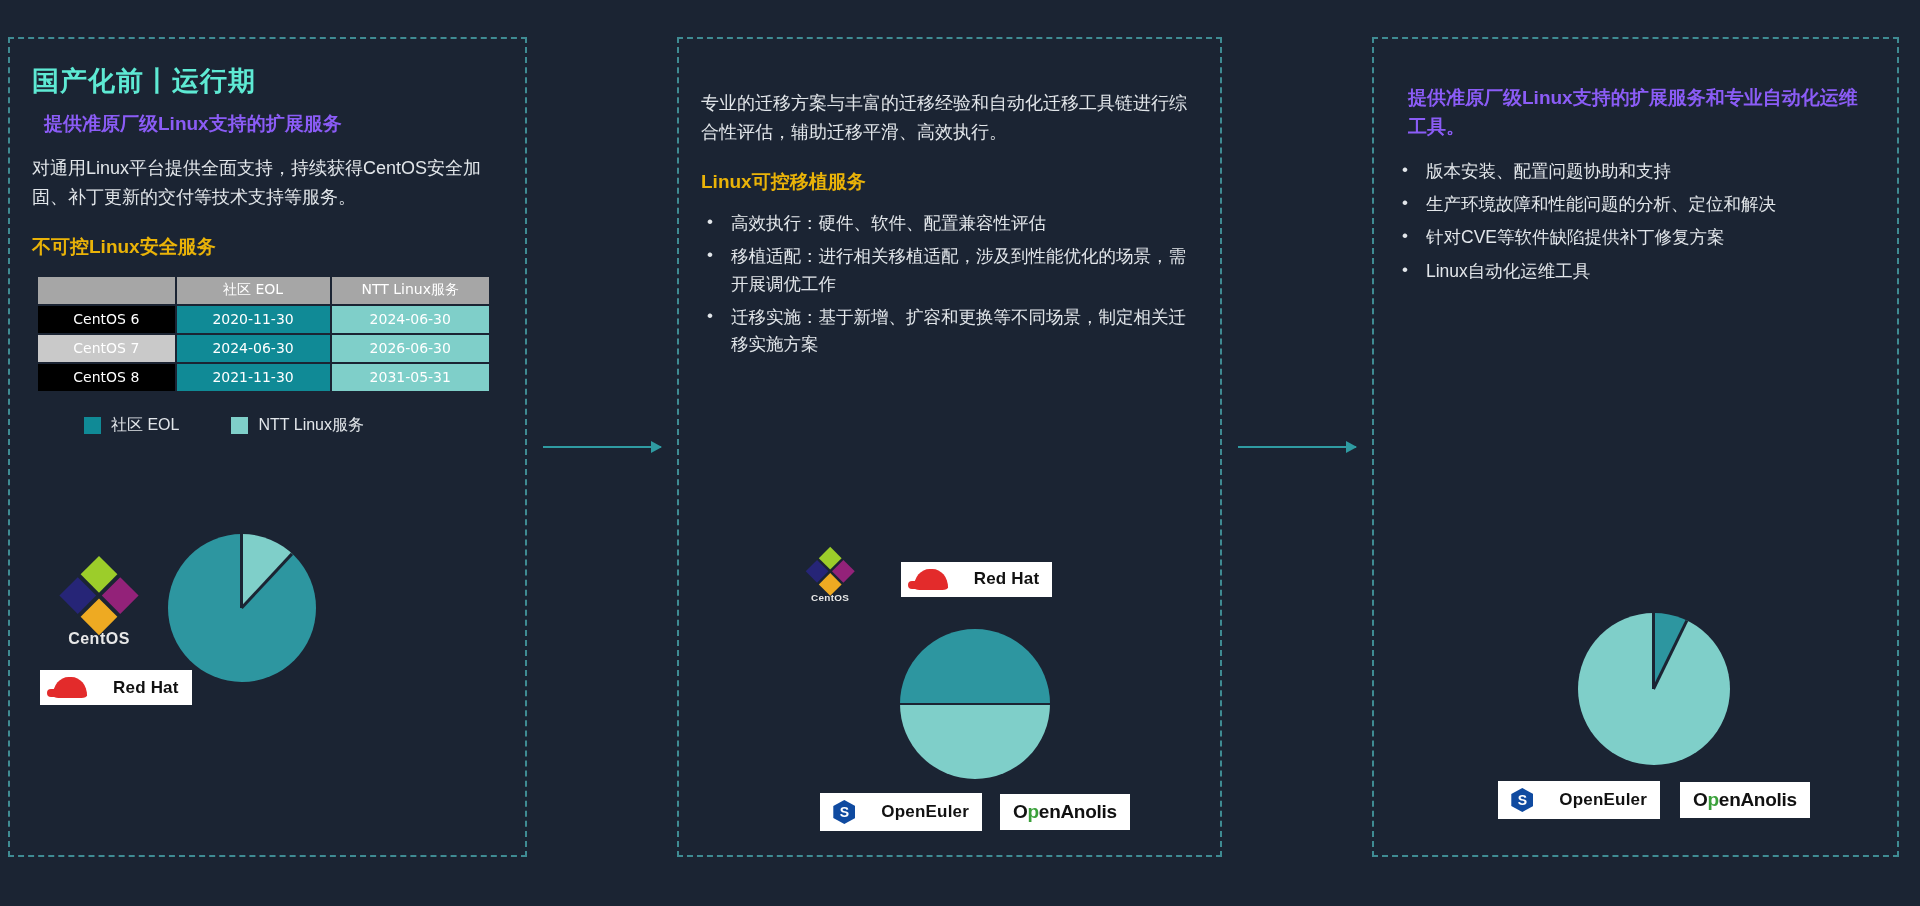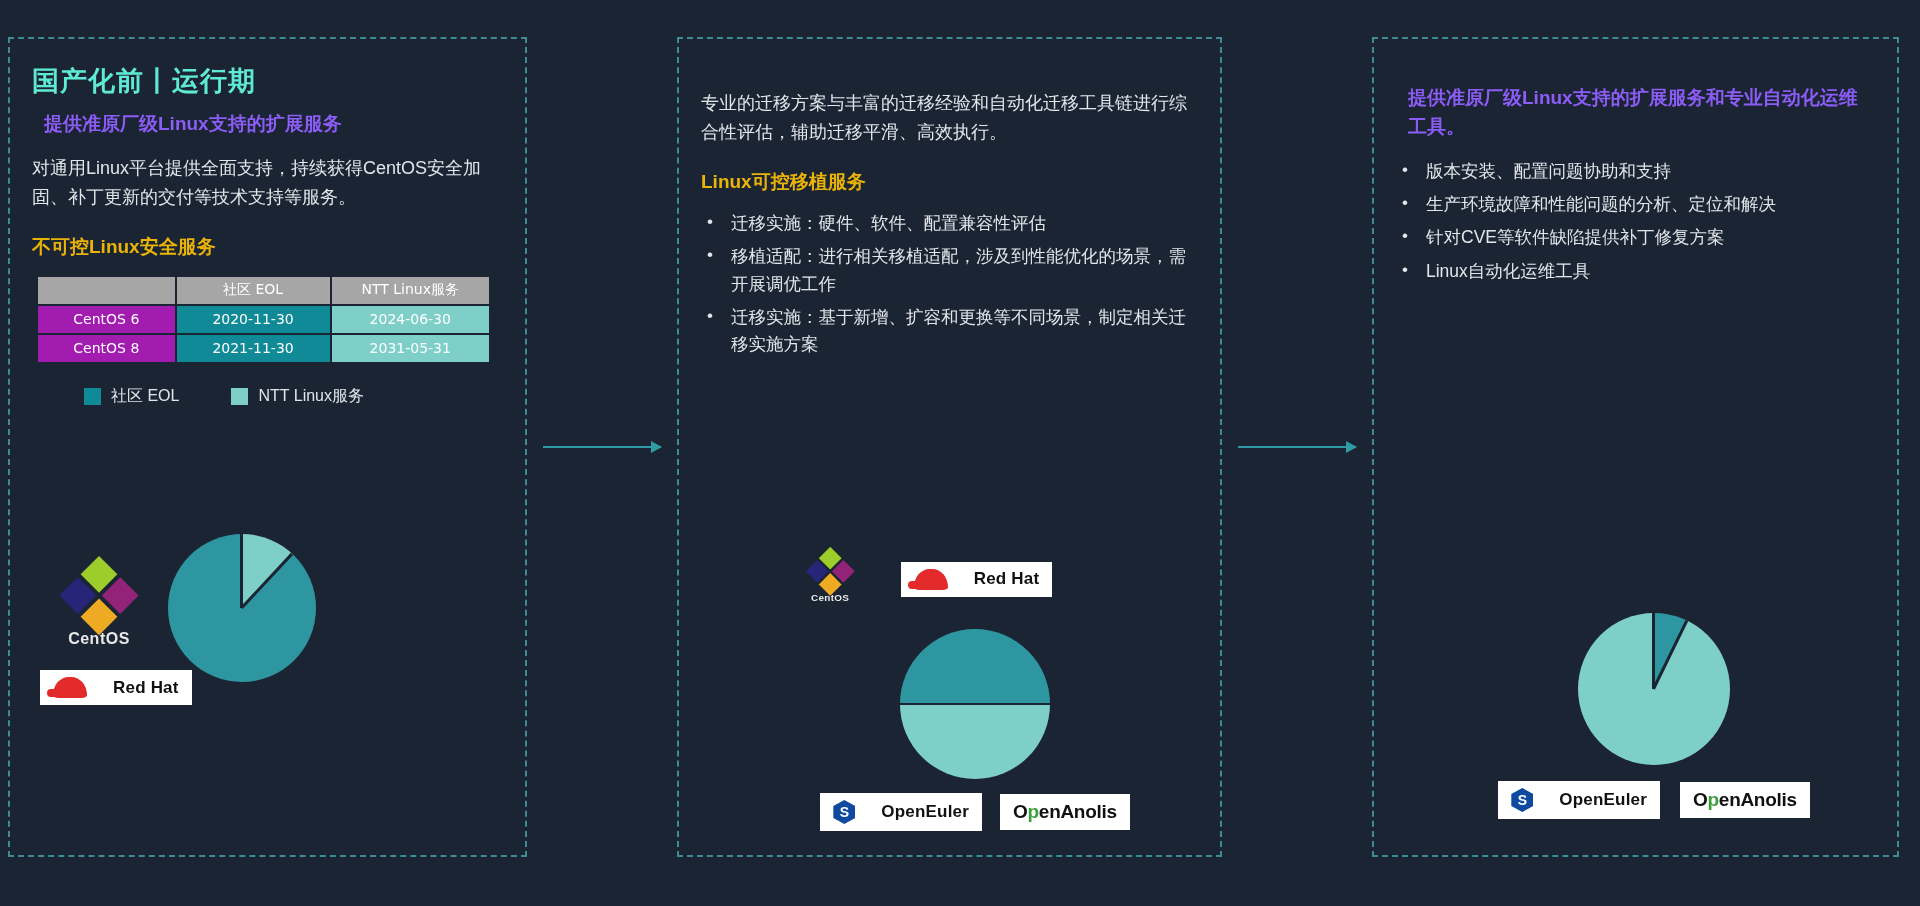--- a/index.html
+++ b/index.html
@@ -69,21 +69,21 @@
     width:455px;margin:0 0 0 4px;background:#1b2433;
   }
   table.eol td{
     height:25px;text-align:center;vertical-align:middle;
     color:#ffffff;font-size:14px;font-weight:normal;
     font-family:"DejaVu Sans",sans-serif;
     padding:1px 4px;
   }
   .th-blank{background:#a6a6a6;width:136px;}
   .th-g{background:#a6a6a6;}
-  .rowhead{background:#a21caf;}
+  .rowhead{background:#000000;}
   .rowhead.alt{background:#c9c9c9;}
   .c-eol{background:#108a96;width:155px;}
   .c-ntt{background:#7fcfc9;width:160px;}
 
   
   .legend{
     display:flex;align-items:center;gap:52px;
     margin:22px 0 0 52px;
   }
   .legend .item{display:flex;align-items:center;gap:10px;}
@@ -167,20 +167,25 @@
         <td class="th-blank"></td>
         <td class="th-g">社区 EOL</td>
         <td class="th-g">NTT Linux服务</td>
       </tr>
       <tr>
         <td class="rowhead">CentOS 6</td>
         <td class="c-eol">2020-11-30</td>
         <td class="c-ntt">2024-06-30</td>
       </tr>
       <tr>
+        <td class="rowhead alt">CentOS 7</td>
+        <td class="c-eol">2024-06-30</td>
+        <td class="c-ntt">2026-06-30</td>
+      </tr>
+      <tr>
         <td class="rowhead">CentOS 8</td>
         <td class="c-eol">2021-11-30</td>
         <td class="c-ntt">2031-05-31</td>
       </tr>
     </tbody>
       </table>
 
     <div class="legend">
       <div class="item">
         <span class="swatch" style="background:#108a96"></span>
@@ -220,21 +225,21 @@
   </section>
 
   <div class="spacer-arrow">
     <div class="arrow"></div>
   </div>
 
   <section class="panel p2">
     <p class="para" style="margin-top:24px;">专业的迁移方案与丰富的迁移经验和自动化迁移工具链进行综合性评估，辅助迁移平滑、高效执行。</p>
     <div class="section-head">Linux可控移植服务</div>
     <ul class="bullets">
-      <li>迁移实施：硬件、软件、配置兼容性评估</li>
+      <li>高效执行：硬件、软件、配置兼容性评估</li>
       <li>移植适配：进行相关移植适配，涉及到性能优化的场景，需开展调优工作</li>
       <li>迁移实施：基于新增、扩容和更换等不同场景，制定相关迁移实施方案</li>
     </ul>
 
     <div class="bottom2">
       <div class="b2-toplogos">
         <div class="centos-wrap" style="transform:scale(.62);transform-origin:left center;">
           <div class="centos-mark">
             <i class="q1"></i>
               <i class="q2"></i>

